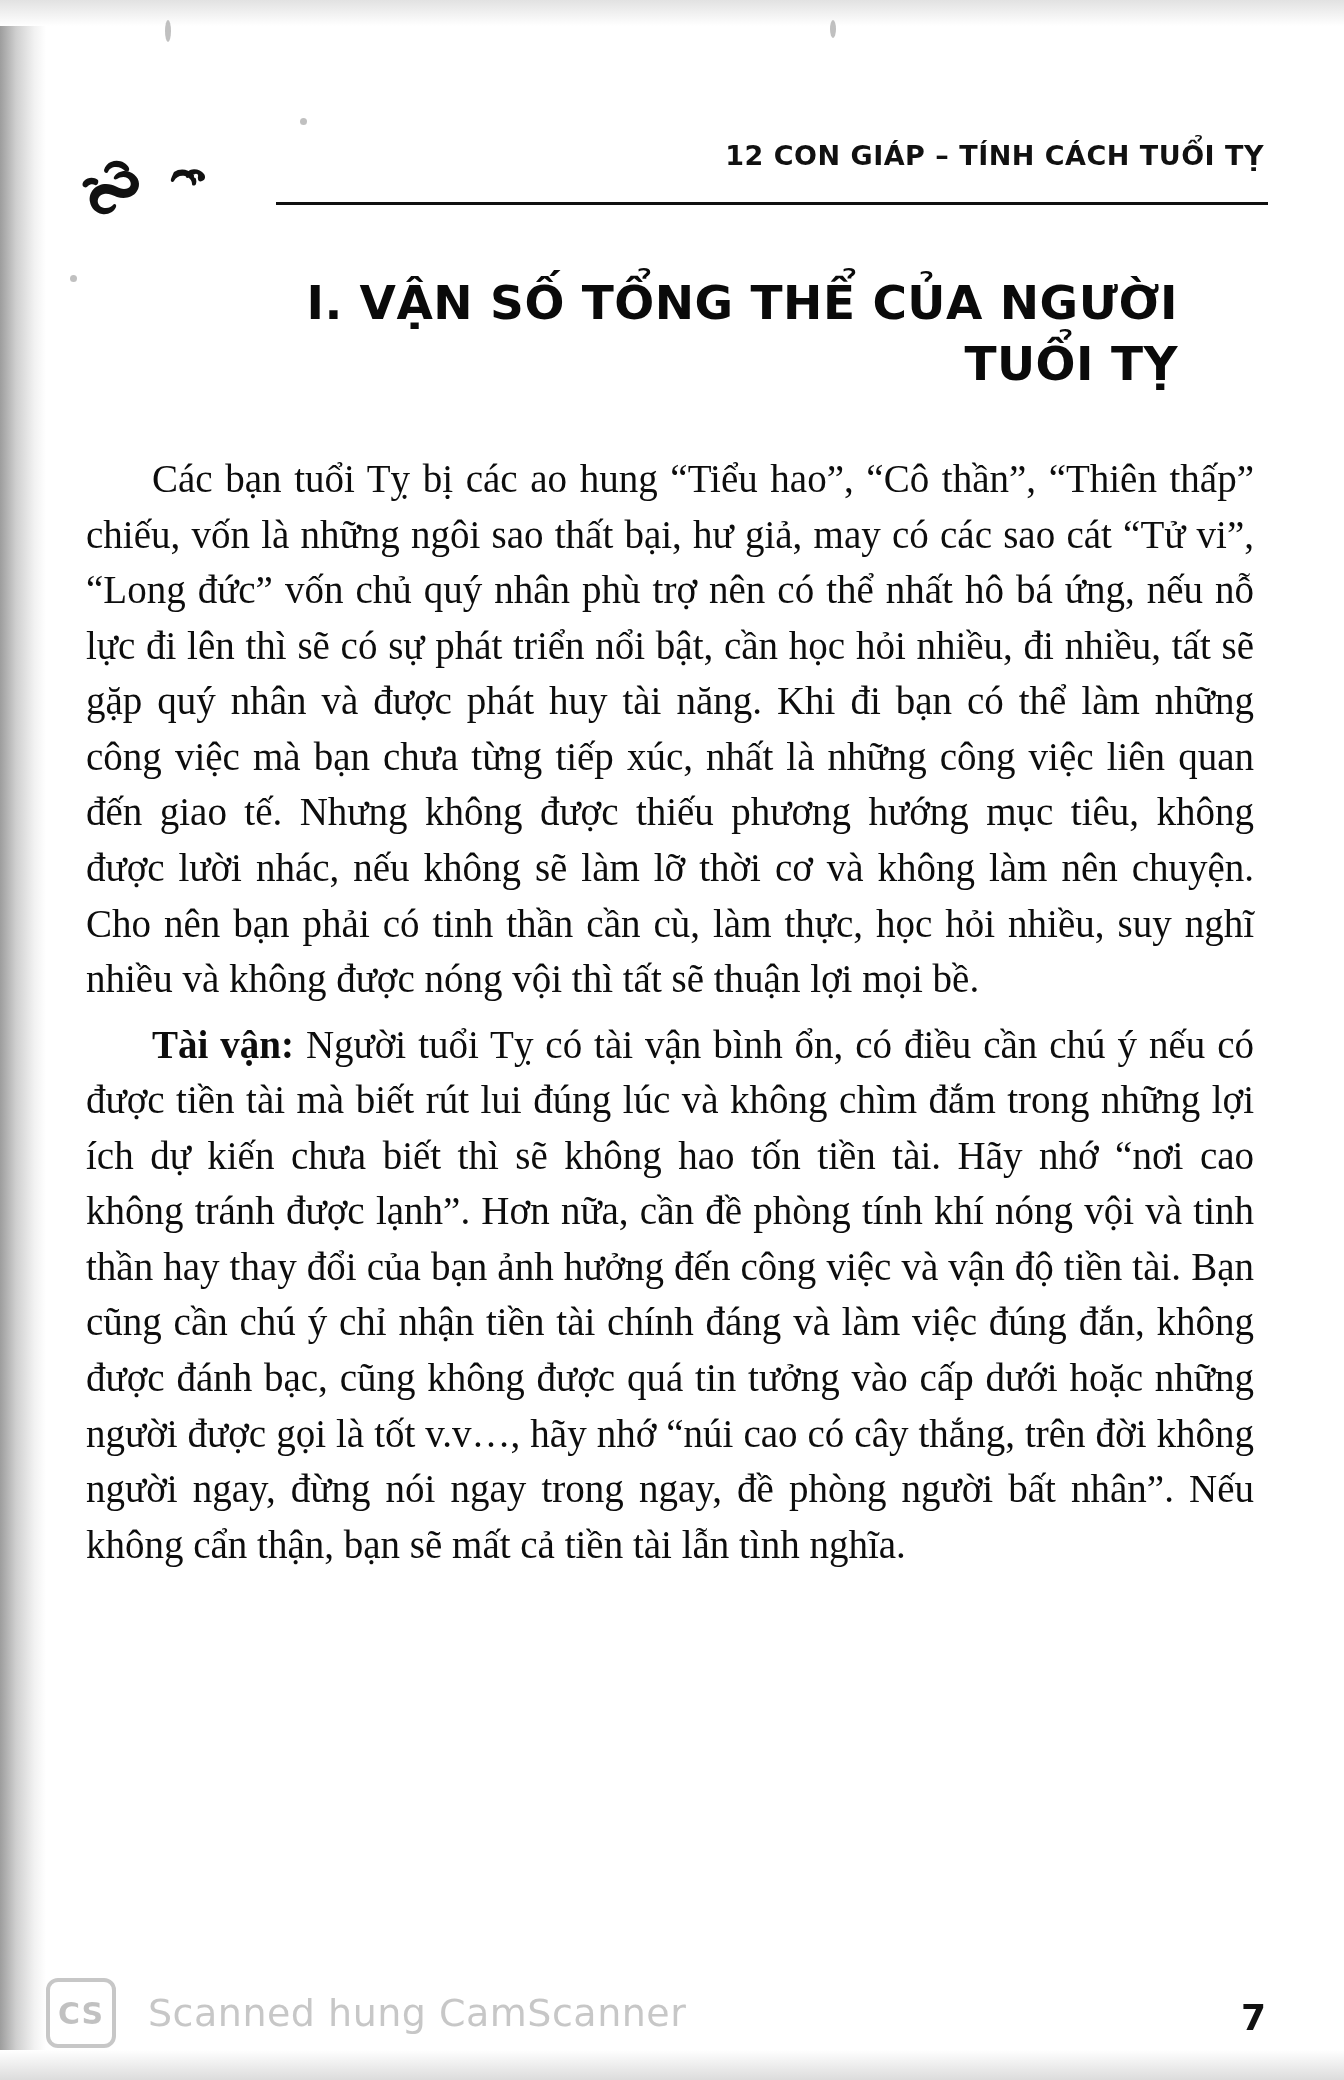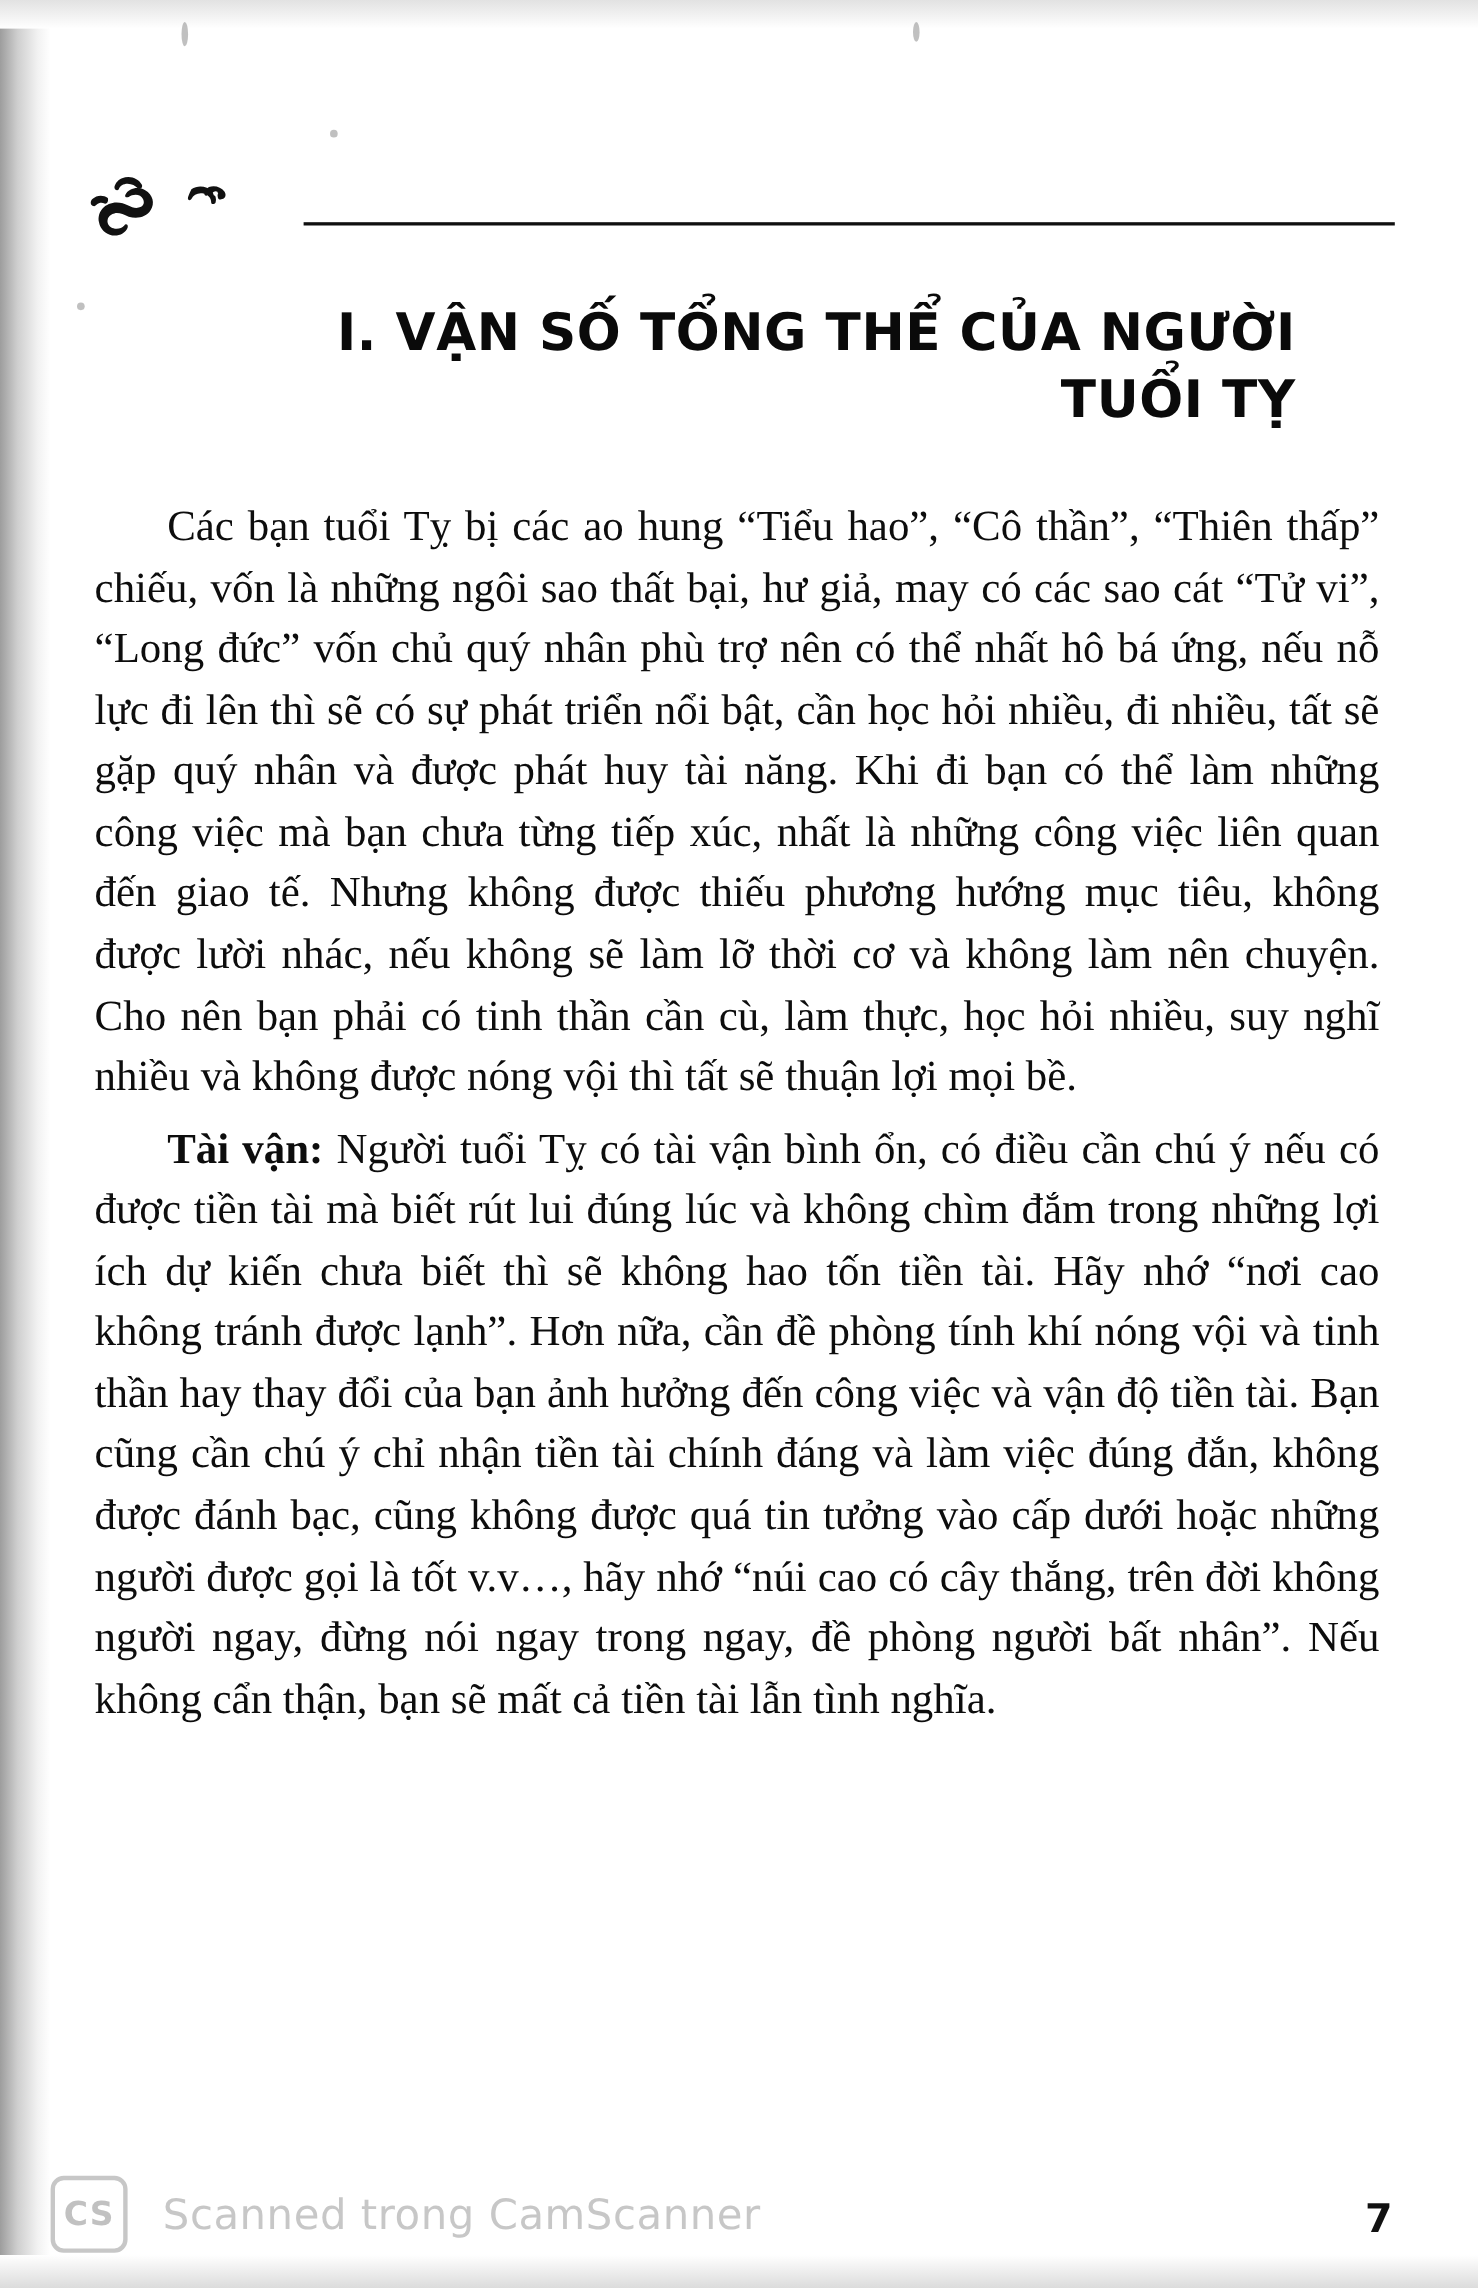--- a/index.html
+++ b/index.html
@@ -186,32 +186,33 @@
       <svg class="snake-ornament" viewBox="0 0 130 70">
         <g fill="#111">
           <path d="M12 52c-2-10 6-18 16-18 8 0 13 5 18 5 6 0 8-4 6-8-2-5-9-5-13-2-2 1-4 0-3-2 3-6 12-8 18-4 7 4 9 12 5 18-4 7-13 8-20 6-5-2-9-4-13-3-5 1-7 5-6 9 1 3 4 5 8 5 3 0 5-1 7-3 1-2 4-1 3 2-2 5-8 8-14 7-6-1-11-6-12-12z"></path>
           <path d="M96 22c6-4 14-3 19 2 3 3 4 7 3 10-1 2-4 2-4 0 0-4-3-7-7-8-5-1-9 1-11 5-1 2-4 1-3-2 1-3 2-5 3-7z"></path>
           <path d="M112 20c5-2 11 0 14 4 2 3 1 6-2 7-2 1-4 0-4-2 0-2-1-3-3-4-2-1-5 0-6 2-1 2-4 1-3-2 1-2 2-4 4-5z"></path>
           <circle cx="118" cy="26" r="2.2" fill="#fff"></circle>
           <path d="M20 30c-4-3-10-3-14 1-2 2-2 5 0 6 2 1 3 0 4-1 2-2 5-2 7-1 2 1 4-2 3-5z"></path>
           <path d="M33 12c7-3 15 0 18 6 1 3-2 5-4 3-2-2-5-4-9-4-4 0-7 2-8 5-1 2-4 1-4-2 1-4 4-7 7-8z"></path>
         </g>
       </svg>
+      <div class="header-title">12 CON GIÁP – TÍNH CÁCH TUỔI TỴ</div>
       <div class="header-rule"></div>
     </div>
 
     <h1 class="section-title">I. VẬN SỐ TỔNG THỂ CỦA NGƯỜI TUỔI TỴ</h1>
 
     <div class="body-text">
       <p class="para">Các bạn tuổi Tỵ bị các ao hung “Tiểu hao”, “Cô thần”, “Thiên thấp” chiếu, vốn là những ngôi sao thất bại, hư giả, may có các sao cát “Tử vi”, “Long đức” vốn chủ quý nhân phù trợ nên có thể nhất hô bá ứng, nếu nỗ lực đi lên thì sẽ có sự phát triển nổi bật, cần học hỏi nhiều, đi nhiều, tất sẽ gặp quý nhân và được phát huy tài năng. Khi đi bạn có thể làm những công việc mà bạn chưa từng tiếp xúc, nhất là những công việc liên quan đến giao tế. Nhưng không được thiếu phương hướng mục tiêu, không được lười nhác, nếu không sẽ làm lỡ thời cơ và không làm nên chuyện. Cho nên bạn phải có tinh thần cần cù, làm thực, học hỏi nhiều, suy nghĩ nhiều và không được nóng vội thì tất sẽ thuận lợi mọi bề.</p>
       <p class="para"><span class="lead">Tài vận:</span><span> Người tuổi Tỵ có tài vận bình ổn, có điều cần chú ý nếu có được tiền tài mà biết rút lui đúng lúc và không chìm đắm trong những lợi ích dự kiến chưa biết thì sẽ không hao tốn tiền tài. Hãy nhớ “nơi cao không tránh được lạnh”. Hơn nữa, cần đề phòng tính khí nóng vội và tinh thần hay thay đổi của bạn ảnh hưởng đến công việc và vận độ tiền tài. Bạn cũng cần chú ý chỉ nhận tiền tài chính đáng và làm việc đúng đắn, không được đánh bạc, cũng không được quá tin tưởng vào cấp dưới hoặc những người được gọi là tốt v.v…, hãy nhớ “núi cao có cây thắng, trên đời không người ngay, đừng nói ngay trong ngay, đề phòng người bất nhân”. Nếu không cẩn thận, bạn sẽ mất cả tiền tài lẫn tình nghĩa.</span></p>
     </div>
 
   </div>
 
   <div class="watermark">
     <div class="cs-badge">CS</div>
-    <div class="cs-text">Scanned trong CamScanner</div>
+    <div class="cs-text">Scanned hung CamScanner</div>
   </div>
 
   <div class="page-number">7</div>
 
 </div>
 
 </body></html>

